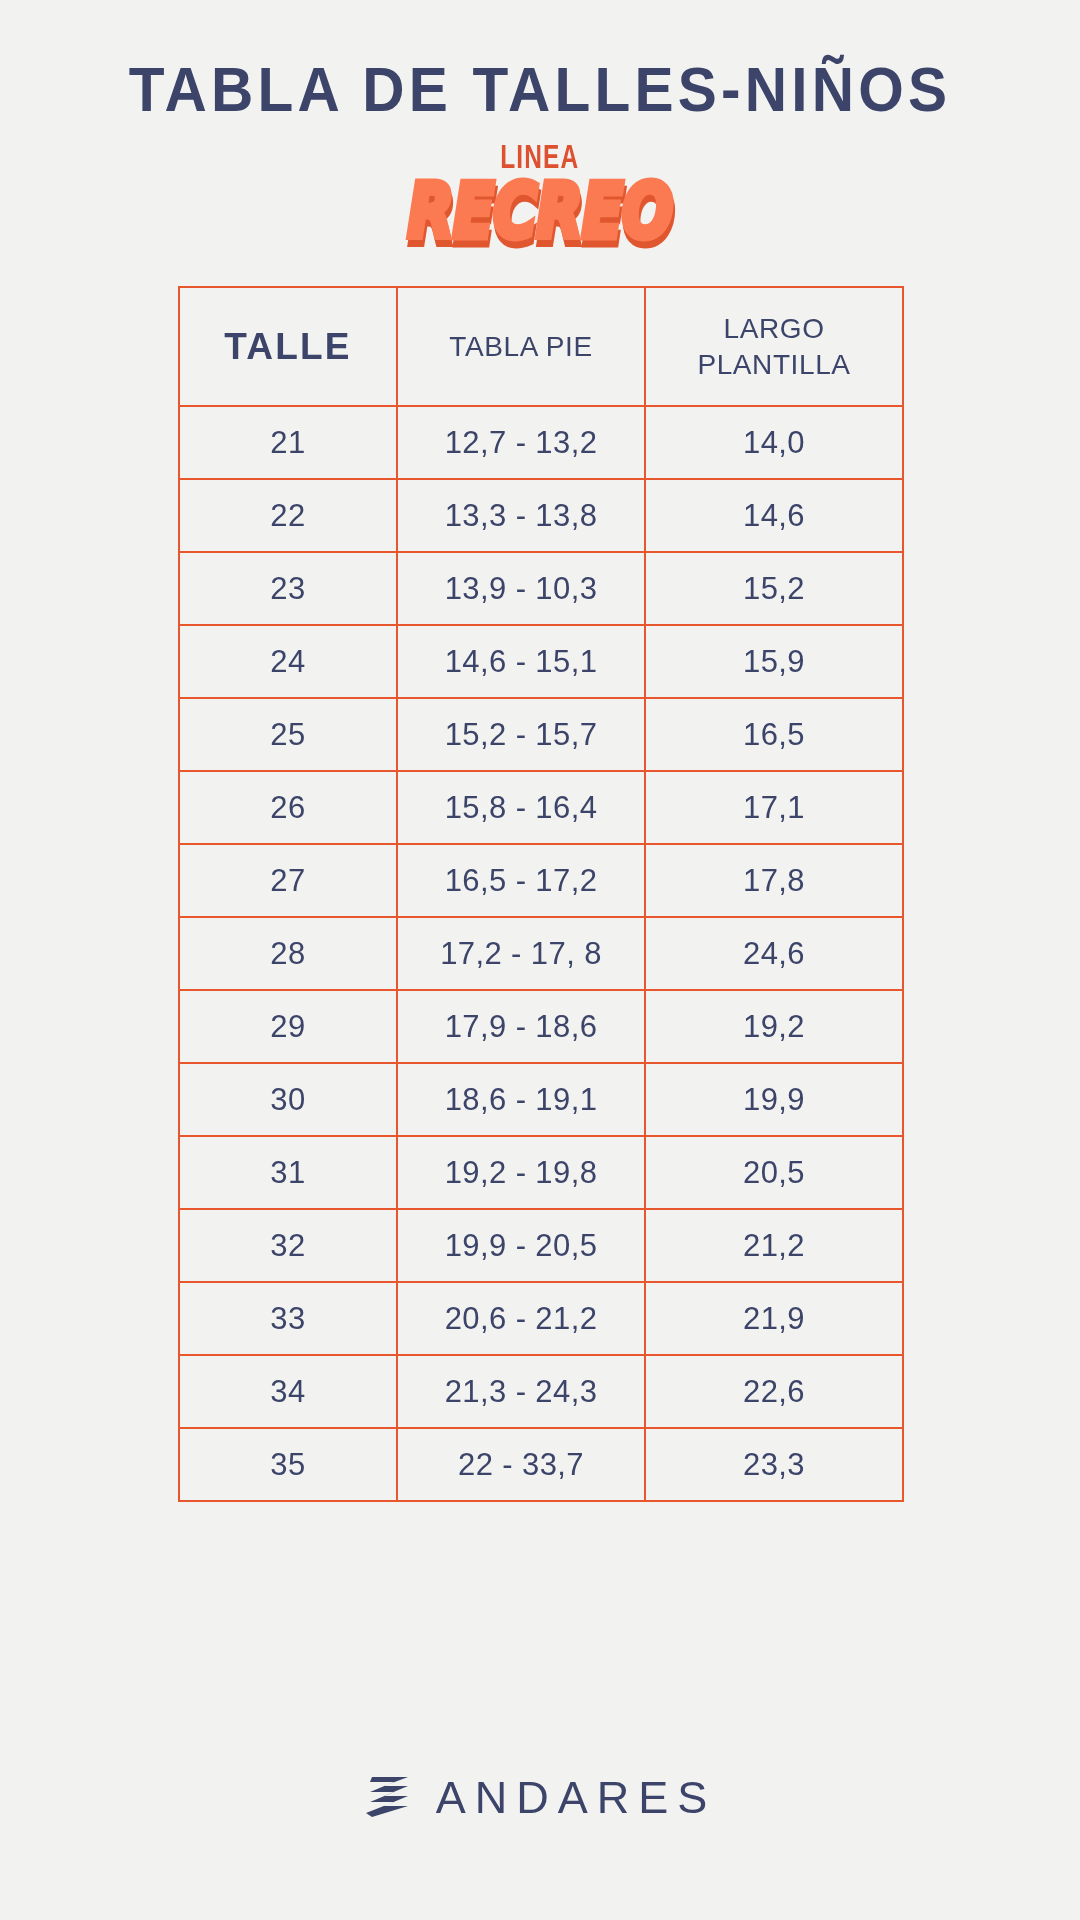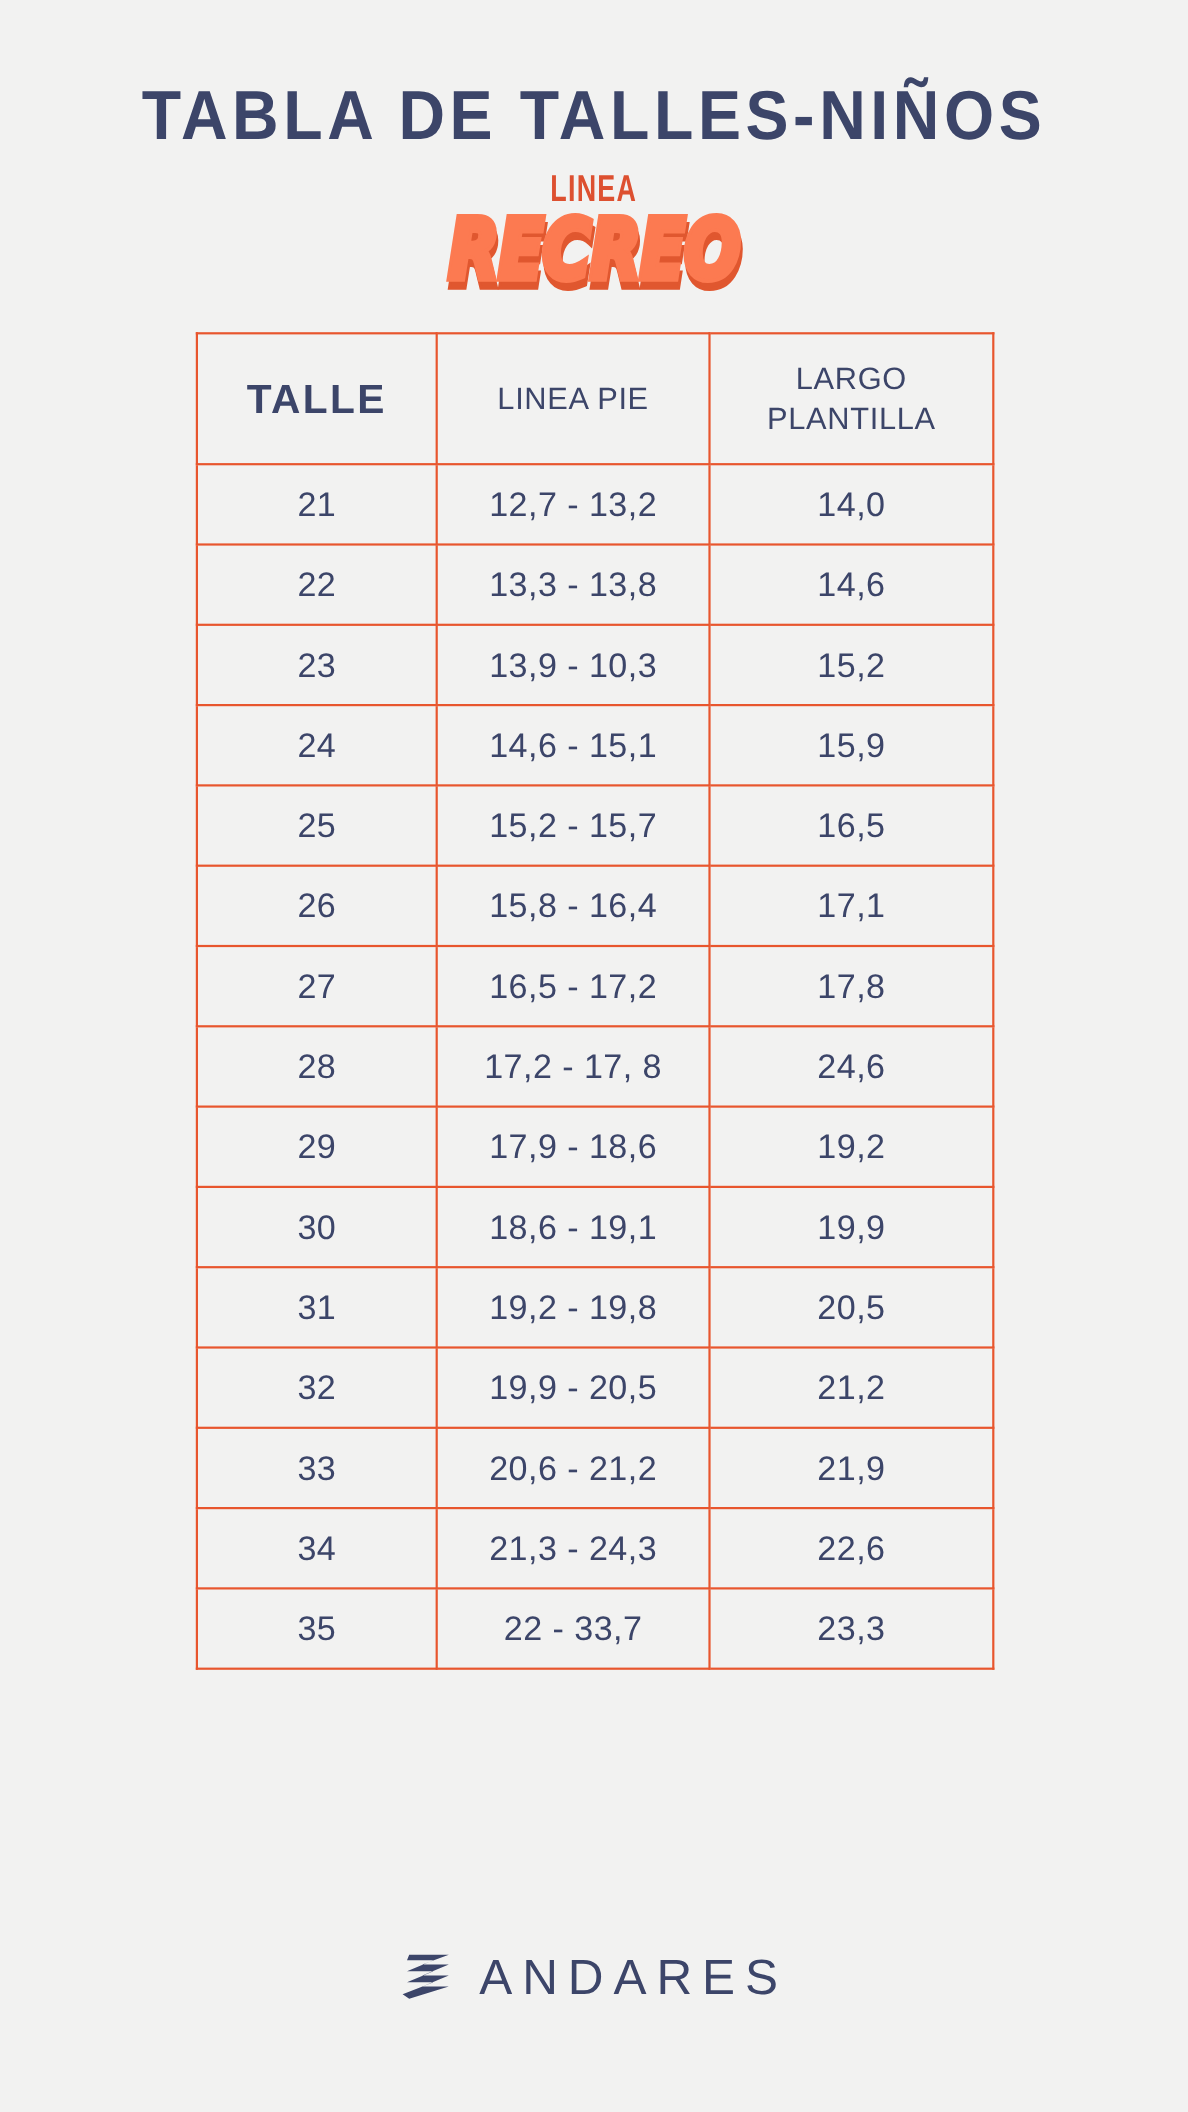--- a/index.html
+++ b/index.html
@@ -20,21 +20,20 @@
     width: 1080px;
     height: 1920px;
     background: #f2f2f1;
     box-sizing: border-box;
   }
 
   
   .header {
     padding-top: 58px;
     text-align: center;
-    margin-top: 16px;
   }
   .title {
     font-family: "Liberation Sans", sans-serif;
     font-weight: bold;
     font-size: 63px;
     letter-spacing: 4.5px;
     color: #3c4569;
     line-height: 1.0;
     margin: 0;
     transform: scaleX(0.93);
@@ -128,21 +127,21 @@
     font-size: 31px;
     font-weight: normal;
     letter-spacing: 0.4px;
   }
 
   
   .footer {
     position: absolute;
     left: 0;
     right: 0;
-    bottom: 16px;
+    bottom: 0;
     height: 170px;
     display: flex;
     align-items: center;
     justify-content: center;
     gap: 20px;
   }
   .footer-inner {
     display: flex;
     align-items: center;
     gap: 22px;
@@ -184,21 +183,21 @@
   <div class="table-wrap">
     <table class="sizes">
       <colgroup>
         <col class="c-talle">
         <col class="c-pie">
         <col class="c-plantilla">
       </colgroup>
       <thead>
         <tr>
           <th class="talle-head">TALLE</th>
-          <th>LINEA PIE</th>
+          <th>TABLA PIE</th>
           <th>
             <span>LARGO</span><br>
             <span>PLANTILLA</span>
           </th>
         </tr>
       </thead>
       <tbody id="table-body">
           <tr>
             <td>21</td>
             <td>12,7 - 13,2</td>

